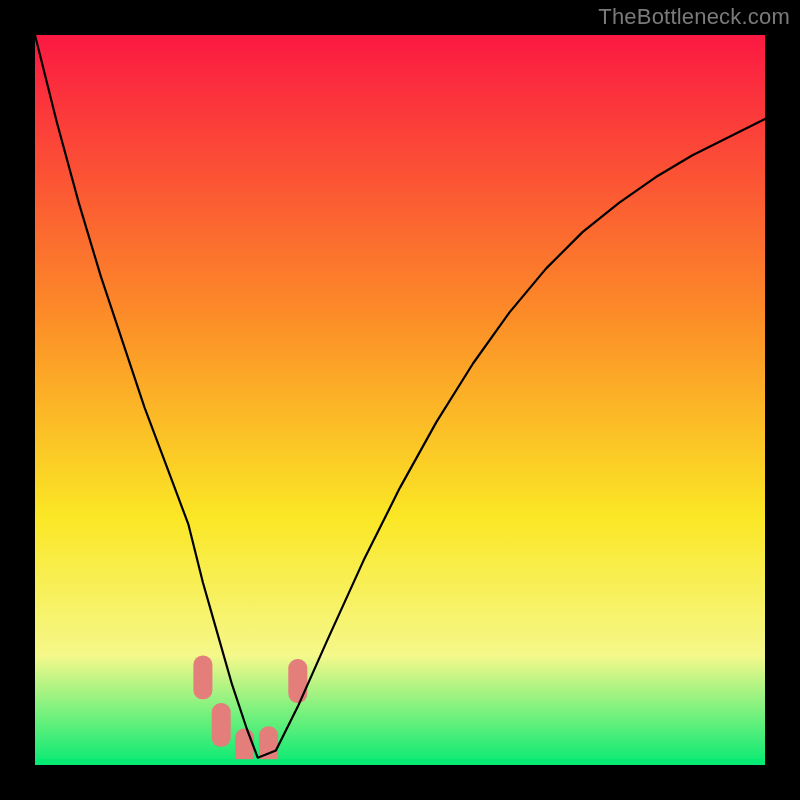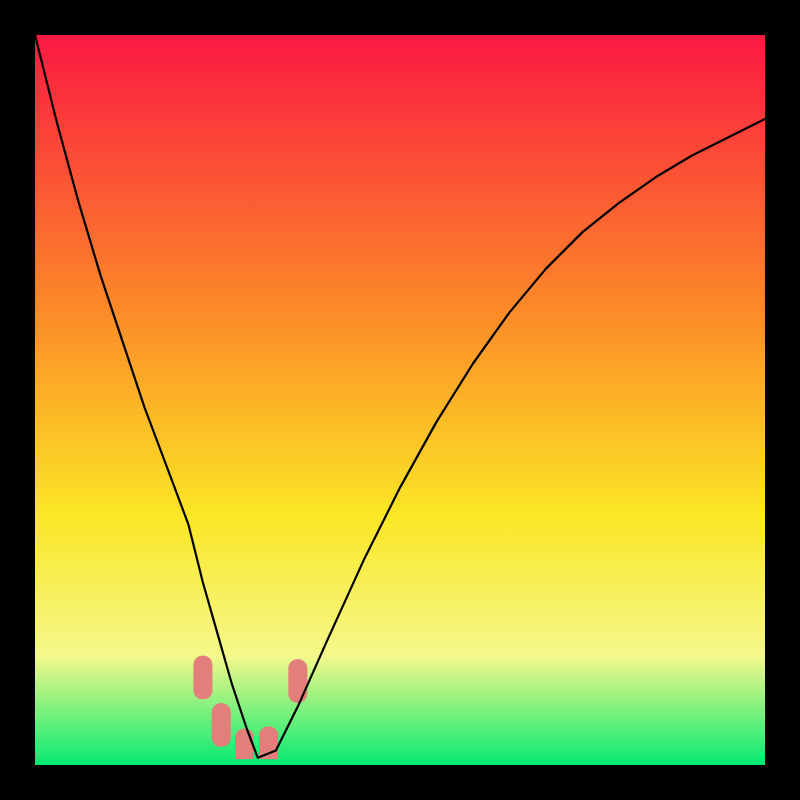--- a/index.html
+++ b/index.html
@@ -49,20 +49,21 @@
     stroke: #000;
     stroke-width: 2.2;
     stroke-linecap: round;
     stroke-linejoin: round;
   }
 </style>
 </head>
 <body>
 
 <div class="outer">
+  <div class="watermark">TheBottleneck.com</div>
 
   <div class="plot-wrap">
     <svg class="plot" viewBox="0 0 730 730" preserveAspectRatio="none">
       <defs>
         <linearGradient id="bg-grad" x1="0" y1="0" x2="0" y2="1">
           <stop id="g0" offset="0%" stop-color="#fb1942"></stop>
           <stop id="g1" offset="38%" stop-color="#fc8b28"></stop>
           <stop id="g2" offset="66%" stop-color="#fbe725"></stop>
           <stop id="g3" offset="85%" stop-color="#f5f88a"></stop>
           <stop id="g4" offset="100%" stop-color="#06ea73"></stop>

